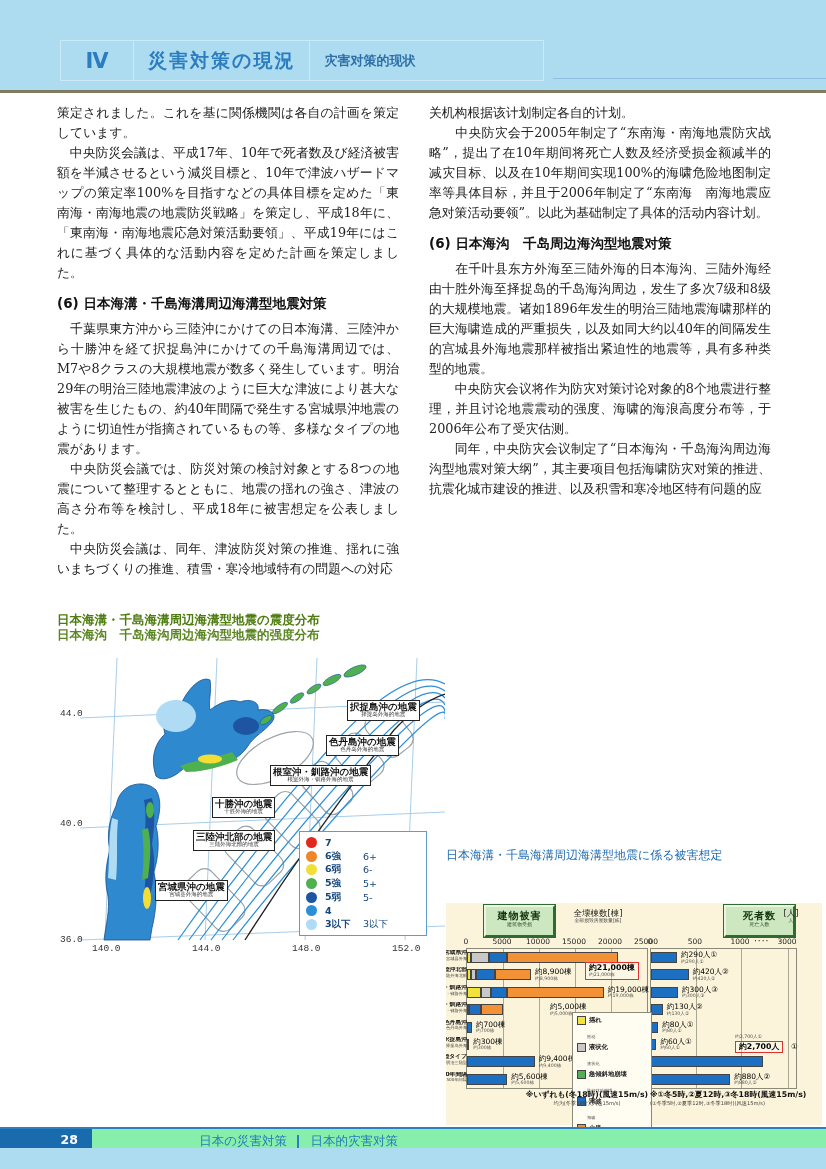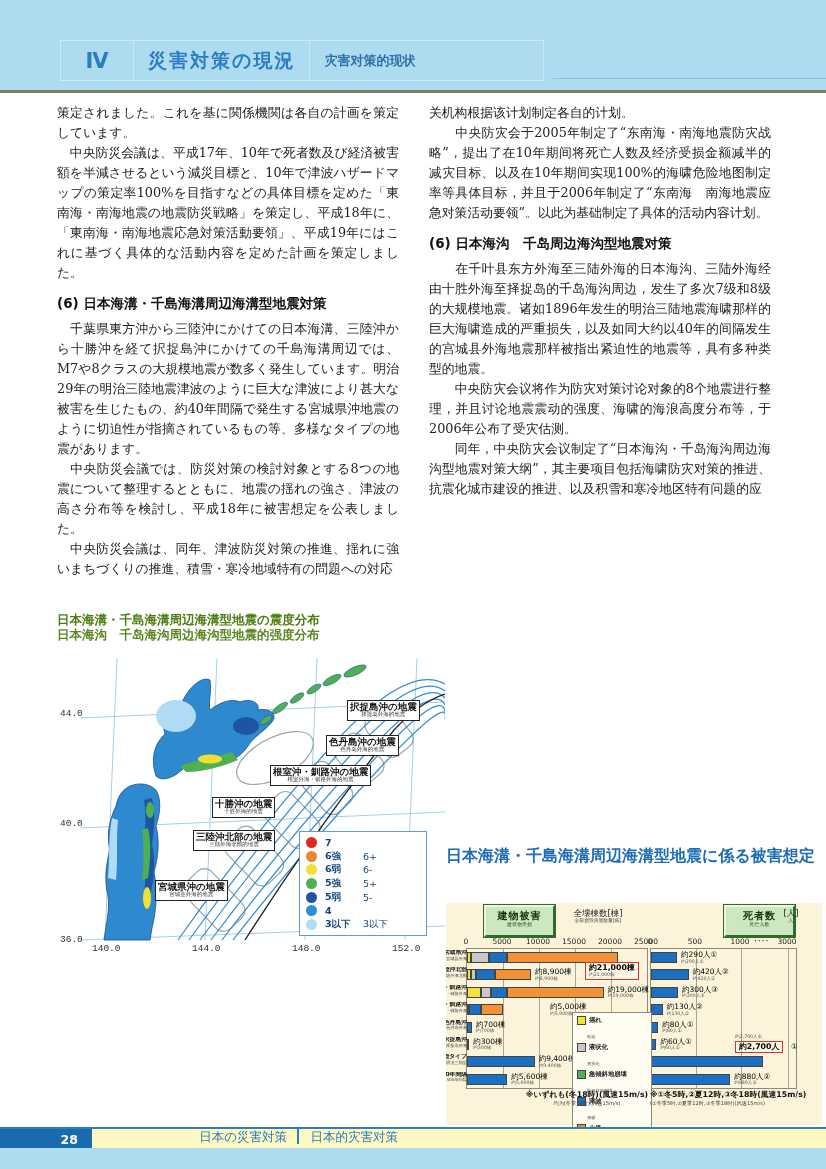--- a/index.html
+++ b/index.html
@@ -33,21 +33,21 @@
   .quake-label .zh{display:block;font-size:5.5px;color:#333;white-space:nowrap;}
   .map-legend{position:absolute;left:239px;top:173px;width:114px;background:#fff;border:1.2px solid #5E9CCB;
               padding:4px 6px;font-family:"DejaVu Sans",sans-serif;}
   .ml-row{display:flex;align-items:center;height:13.6px;}
   .ml-dot{width:11px;height:11px;border-radius:50%;margin-right:8px;flex:none;}
   .ml-ja{font-size:9.5px;font-weight:bold;color:#14467E;width:38px;}
   .ml-alt{font-size:9.5px;color:#14467E;}
   .geo-tick{position:absolute;font-size:9.5px;color:#333;font-family:Liberation Mono, monospace;}
   
   .charts-title{position:absolute;left:446px;top:848px;font-family:"DejaVu Sans",sans-serif;color:#1E6CB2;line-height:15px;}
-  .charts-title .t1{font-size:16px;font-weight:bold;}
+  .charts-title .t1{font-size:12px;font-weight:normal;}
   .charts-title .t2{font-size:12px;font-weight:bold;opacity:.92;margin-top:46px;}
   #chart-panel{position:absolute;left:446px;top:903px;width:376px;height:222px;background:#FBF4DB;
                font-family:"DejaVu Sans",sans-serif;}
   .green-box{position:absolute;width:67px;height:28px;background:#CDE8C1;border:2px solid;
              border-color:#EAF6E2 #2F6B2F #2F6B2F #EAF6E2;outline:1px solid #2F6B2F;text-align:center;line-height:1;}
   .green-box .ja{display:block;font-size:10px;font-weight:bold;color:#12350F;margin-top:4px;letter-spacing:1px;}
   .green-box .zh{display:block;font-size:5px;color:#2A4A26;margin-top:1px;}
   .axis-cap{position:absolute;text-align:center;line-height:1;}
   .axis-cap .ja{display:block;font-size:8.5px;color:#222;}
   .axis-cap .zh{display:block;font-size:4.8px;color:#444;margin-top:1px;}
@@ -68,22 +68,22 @@
   .cl-row{margin-bottom:2px;line-height:1;}
   .cl-top{display:flex;align-items:center;}
   .cl-sq{width:7px;height:7px;border:0.5px solid #444;margin-right:3px;flex:none;}
   .cl-ja{font-size:6.3px;font-weight:bold;color:#111;white-space:nowrap;}
   .cl-zh{font-size:4.2px;color:#555;margin-left:10px;}
   .note{position:absolute;line-height:1;}
   .note .ja{display:block;font-size:7.8px;font-weight:bold;color:#111;}
   .note .zh{display:block;font-size:5.2px;color:#444;margin-top:2px;}
   .axis-dots{position:absolute;font-size:9px;color:#222;letter-spacing:1px;}
   
-  .footer-bar{position:absolute;left:0;top:1127px;width:826px;height:21px;background:#fef9c3;border-top:2px solid #2E7FC0;
-              display:flex;align-items:flex-start;font-family:"DejaVu Sans",sans-serif;}
+  .footer-bar{position:absolute;left:0;top:1127px;width:826px;height:21px;background:#86efac;border-top:2px solid #2E7FC0;
+              display:flex;align-items:flex-end;font-family:"DejaVu Sans",sans-serif;}
   .pageno{width:92px;height:21px;background:#1A6AAE;color:#fff;font-size:12.5px;font-weight:bold;
           display:flex;align-items:center;justify-content:flex-end;padding-right:14px;box-sizing:border-box;}
   .book-ja{width:195px;text-align:right;color:#2679BD;font-size:12.5px;}
   .fsep{width:1.5px;height:15px;background:#2E7FC0;margin:0 12px 0 10px;}
   .book-zh{color:#2679BD;font-size:12.5px;}
   .band-bottom{position:absolute;left:0;top:1148px;width:826px;height:21px;background:#ADDCF1;}
 </style>
 </head>
 <body>
 

